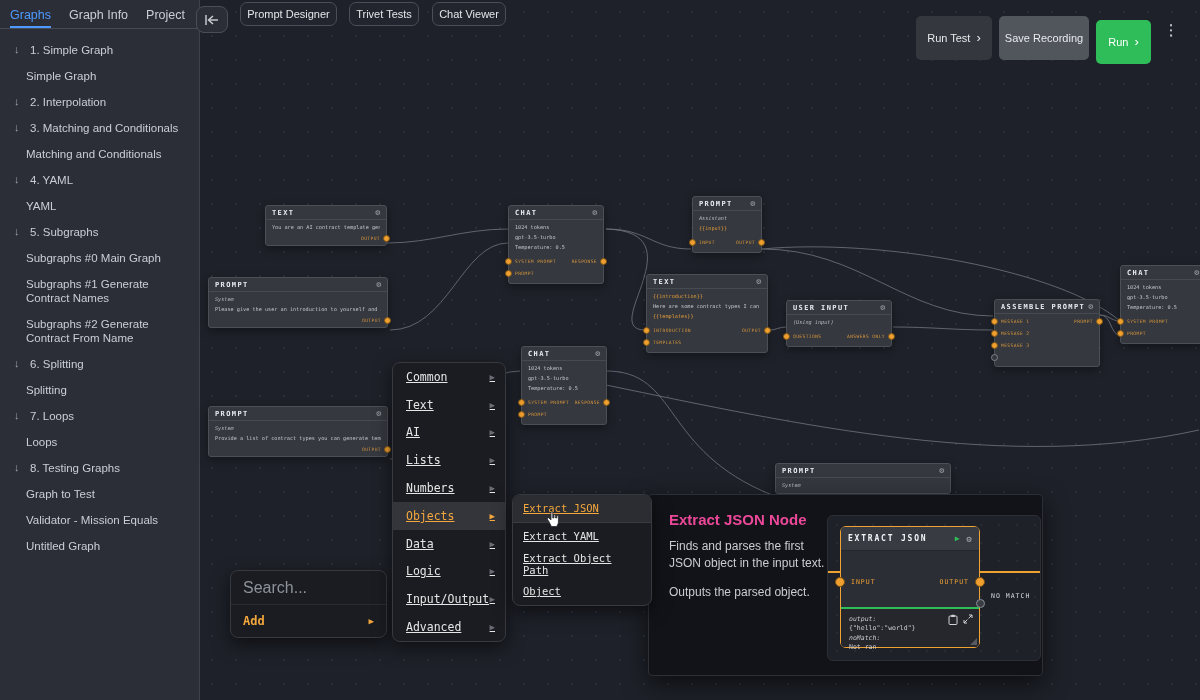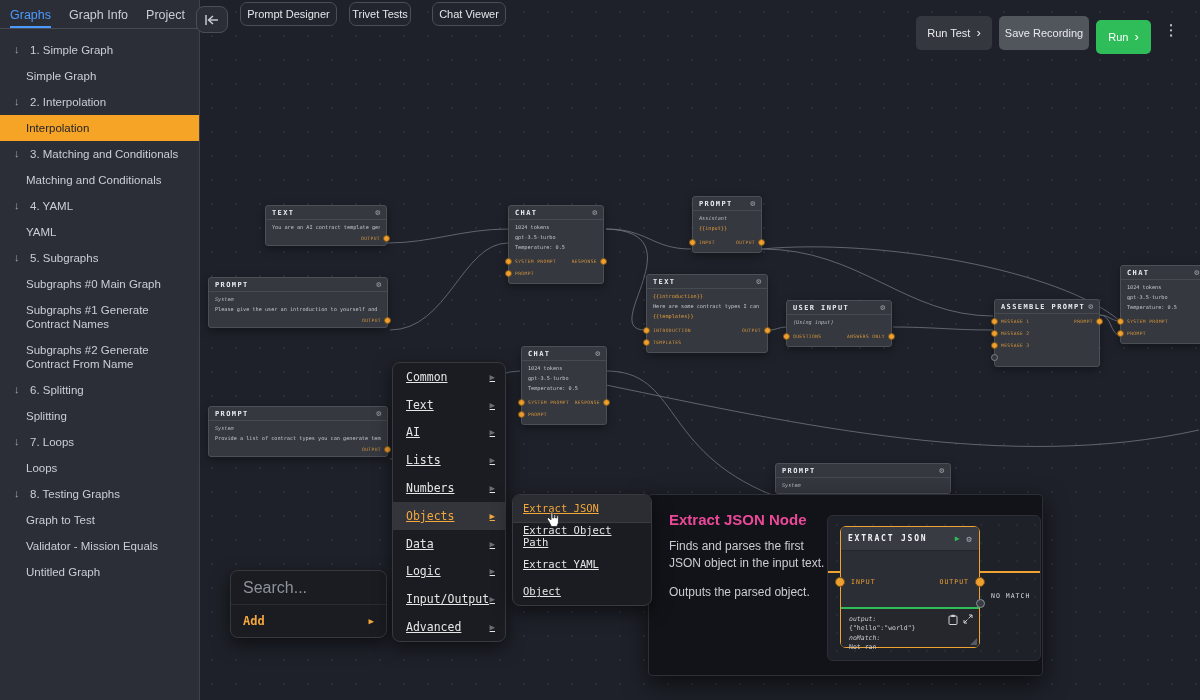--- a/index.html
+++ b/index.html
@@ -26,22 +26,22 @@
   .side-item.child { padding-left:26px; }
   .side-item.root { padding-left:26px; }
   .side-item.selected { background:#f5a425; color:#23242a; }
 
   .collapse-btn { position:absolute; left:196px; top:6px; width:32px; height:27px; background:#2b2e37;
     border:1px solid #4a4e56; border-radius:8px; z-index:4; display:flex; align-items:center; justify-content:center; }
 
   
   .top-tab { position:absolute; top:2px; height:24px; background:#22252d; border:1px solid #4a4e55; border-radius:7px;
     color:#e3e6ea; font-size:11px; display:flex; align-items:center; justify-content:center; z-index:3; }
-  .tt-0 { left:240px; width:97px; } .tt-1 { left:349px; width:62px; } .tt-2 { left:432px; width:74px; }
-  .btn { position:absolute; height:34px; border-radius:5px; display:flex; align-items:center; justify-content:center;
+  .tt-0 { left:240px; width:97px; } .tt-1 { left:349px; width:70px; } .tt-2 { left:432px; width:74px; }
+  .btn { position:absolute; height:44px; border-radius:5px; display:flex; align-items:center; justify-content:center;
     gap:6px; font-size:11px; color:#e8eaed; z-index:3; }
   .btn .chev { font-size:13px; line-height:1; margin-top:-1px; }
   .btn-runtest { left:916px; top:16px; width:76px; background:#34373d; }
   .btn-save { left:999px; top:16px; width:90px; background:#51555c; }
   .btn-run { left:1096px; top:20px; width:55px; background:#2ebd59; color:#fff; }
   .kebab { position:absolute; left:1162px; top:18px; width:18px; height:24px; color:#dfe3e8; font-size:15px;
     display:flex; align-items:center; justify-content:center; z-index:3; }
 
   
   .node { position:absolute; background:#35383f; border:1px solid #4b4f56; border-radius:3px; z-index:2;
@@ -143,21 +143,20 @@
 <div class="sidebar">
   <div class="side-tabs">
       <div class="side-tab active">Graphs</div>
       <div class="side-tab">Graph Info</div>
       <div class="side-tab">Project</div>
     </div>
   <div class="side-list">
       <div class="side-item section"><span class="arrow">↓</span><span>1. Simple Graph</span></div>
       <div class="side-item child"><span>Simple Graph</span></div>
       <div class="side-item section"><span class="arrow">↓</span><span>2. Interpolation</span></div>
-      <div class="side-item child selected"><span>Interpolation</span></div>
       <div class="side-item section"><span class="arrow">↓</span><span>3. Matching and Conditionals</span></div>
       <div class="side-item child"><span>Matching and Conditionals</span></div>
       <div class="side-item section"><span class="arrow">↓</span><span>4. YAML</span></div>
       <div class="side-item child"><span>YAML</span></div>
       <div class="side-item section"><span class="arrow">↓</span><span>5. Subgraphs</span></div>
       <div class="side-item child"><span>Subgraphs #0 Main Graph</span></div>
       <div class="side-item child"><span>Subgraphs #1 Generate Contract Names</span></div>
       <div class="side-item child"><span>Subgraphs #2 Generate Contract From Name</span></div>
       <div class="side-item section"><span class="arrow">↓</span><span>6. Splitting</span></div>
       <div class="side-item child"><span>Splitting</span></div>
@@ -491,24 +490,24 @@
       <span>Advanced</span>
       <span class="chev">▶</span>
     </div>
   </div>
 
 <div class="menu sub-menu" id="sub-menu">
     <div class="menu-item active">
       <span>Extract JSON</span>
     </div>
     <div class="menu-item">
+      <span>Extract YAML</span>
+    </div>
+    <div class="menu-item">
       <span>Extract Object Path</span>
-    </div>
-    <div class="menu-item">
-      <span>Extract YAML</span>
     </div>
     <div class="menu-item">
       <span>Object</span>
     </div>
   </div>
 
 <div class="cursor-icon">
   <svg width="14" height="17" viewBox="0 0 14 17">
     <path d="M5 1 L6.8 1 L6.8 7 L8 6.8 L8 3.4 L9.6 3.4 L9.6 7 L10.8 6.9 L10.8 4.6 L12.4 4.6 L12.4 12 L10.8 15.5 L5.4 15.5 L3 10.8 L1.2 8 L2.6 6.7 L5 8.8 Z" fill="#ffffff" stroke="#23242a" stroke-width="0.8"></path>
   </svg>

